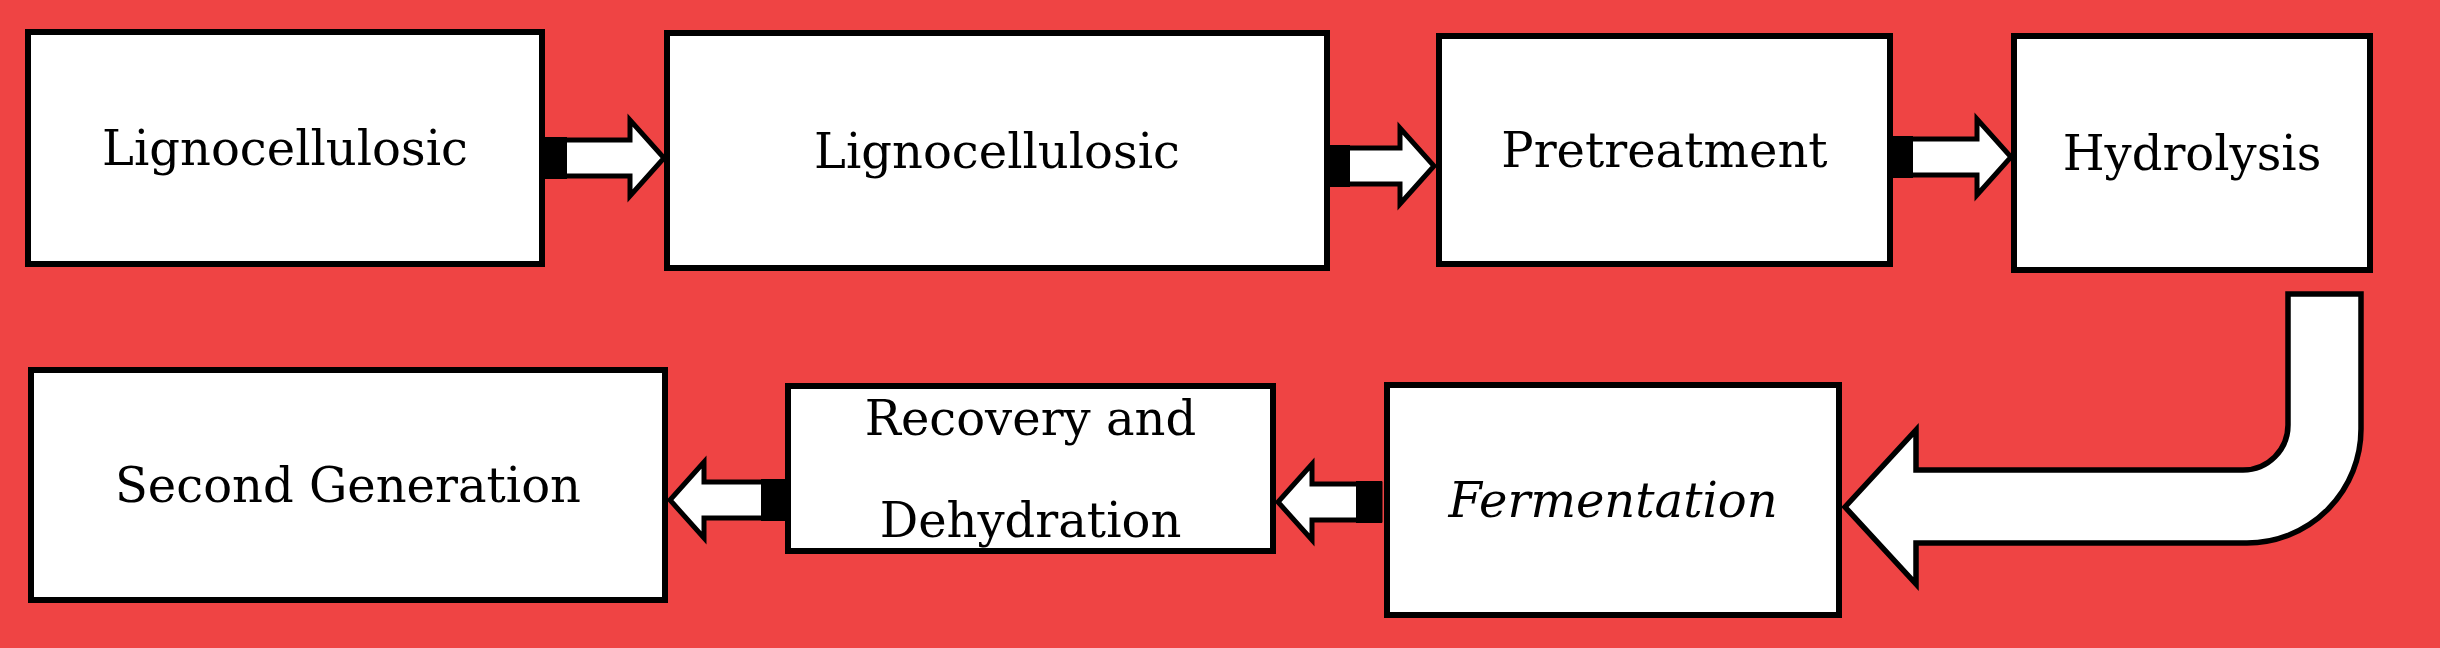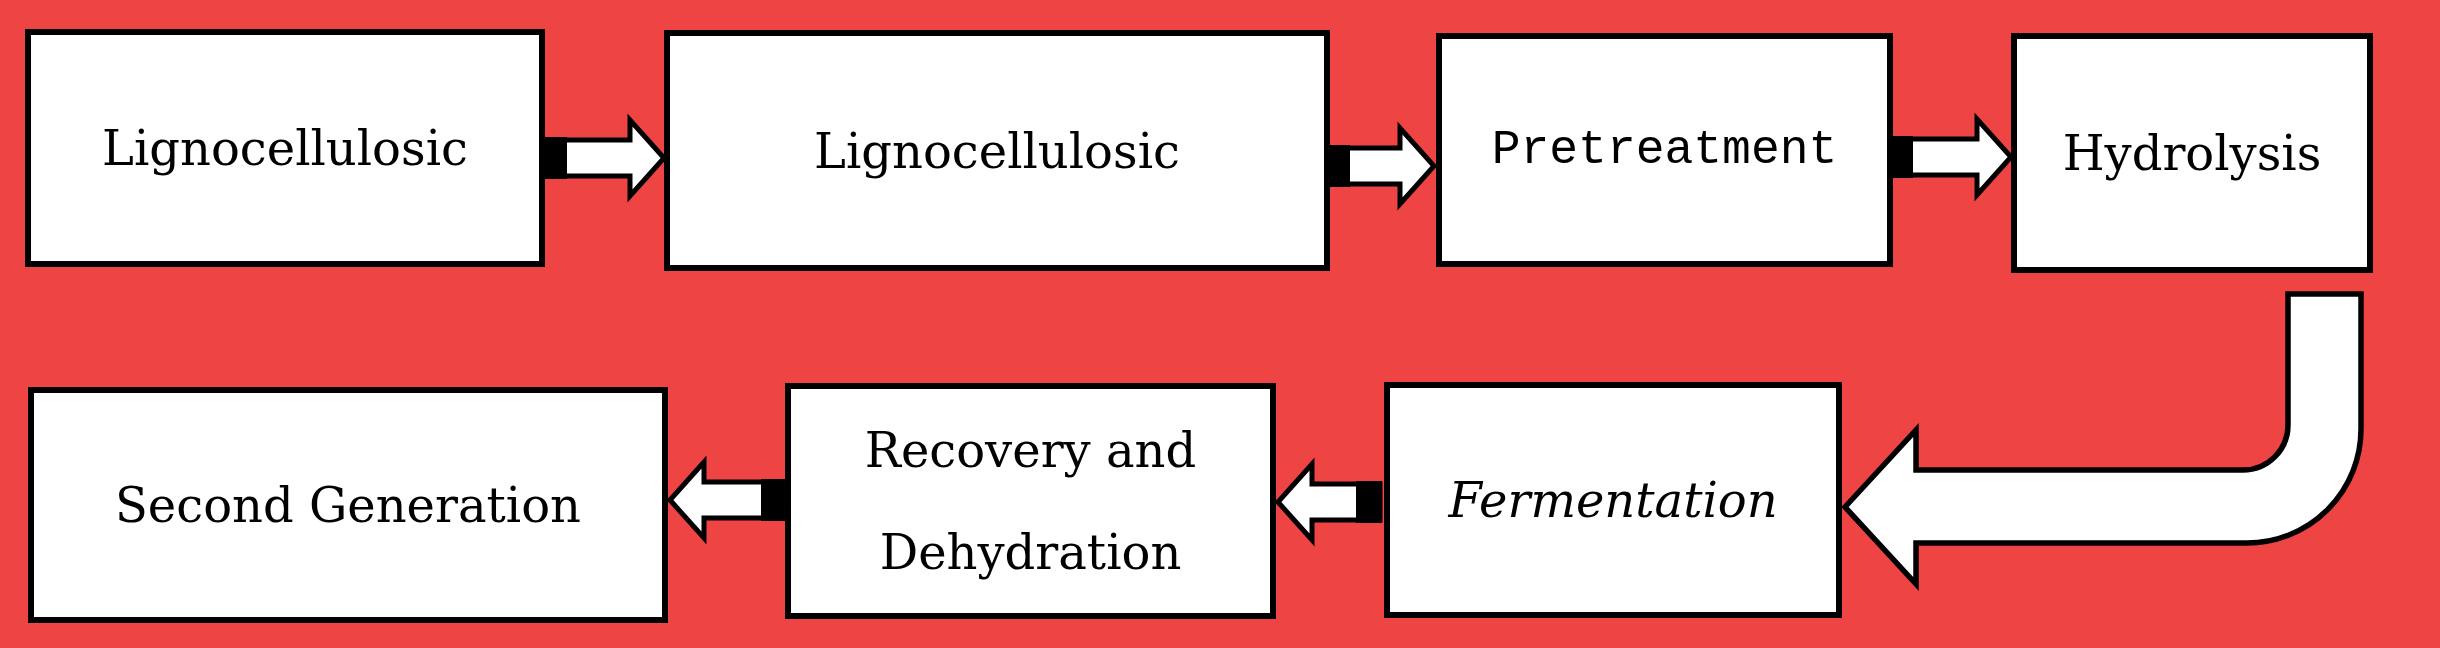--- a/index.html
+++ b/index.html
@@ -37,25 +37,25 @@
     color: #000000;
   }
   .node .line {
     display: block;
     line-height: 102px;
     white-space: nowrap;
   }
   
   .n-biomass      { left: 25px;   top: 29px;  width: 520px; height: 238px; }
   .n-preparation  { left: 664px;  top: 30px;  width: 666px; height: 241px; }
-  .n-pretreatment { left: 1436px; top: 33px;  width: 457px; height: 234px; font-family: Liberation Mono, monospace; }
+  .n-pretreatment { left: 1436px; top: 33px;  width: 457px; height: 234px; }
   .n-hydrolysis   { left: 2011px; top: 33px;  width: 362px; height: 240px; }
   
-  .n-bioethanol   { left: 28px;   top: 387px; width: 640px; height: 236px; }
-  .n-recovery     { left: 785px;  top: 383px; width: 491px; height: 236px; }
+  .n-bioethanol   { left: 28px;   top: 367px; width: 640px; height: 236px; }
+  .n-recovery     { left: 785px;  top: 383px; width: 491px; height: 171px; }
   .n-fermentation { left: 1384px; top: 382px; width: 458px; height: 236px; font-style: italic; }
 </style>
 </head>
 <body>
 
 <div class="stage">
 
   <svg class="connectors" viewBox="0 0 2440 648" xmlns="http://www.w3.org/2000/svg">
 
     <g>

